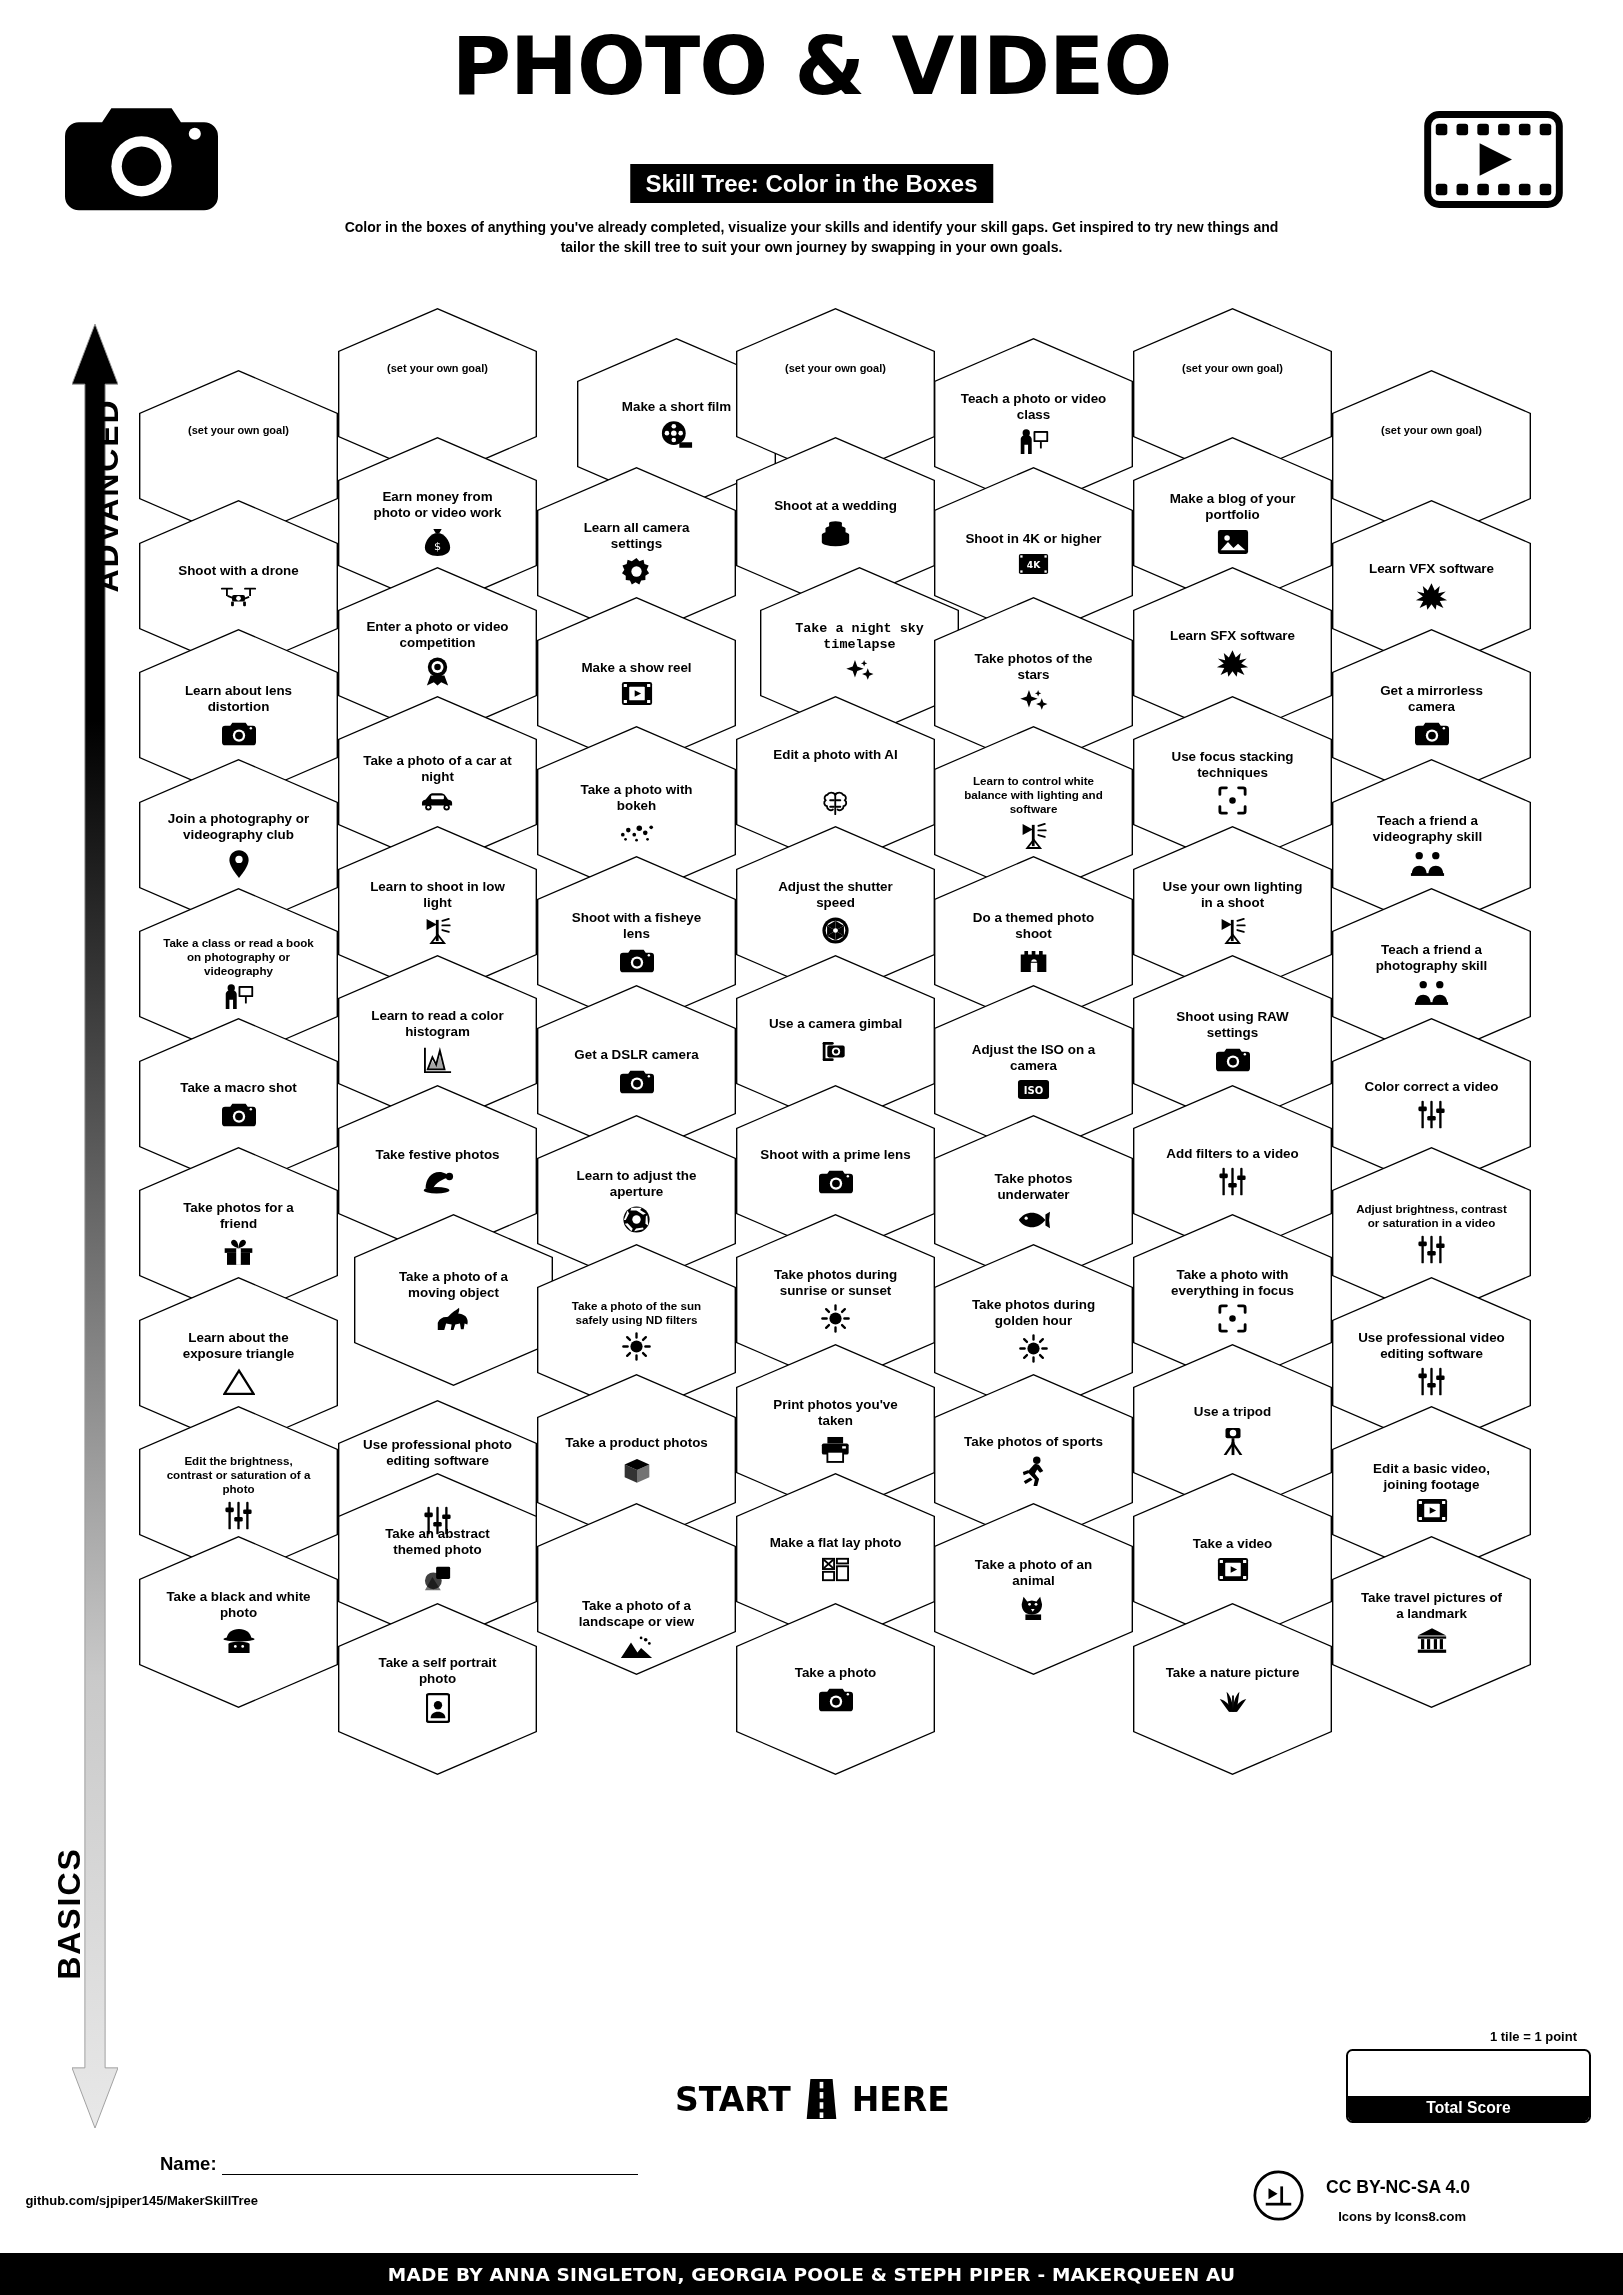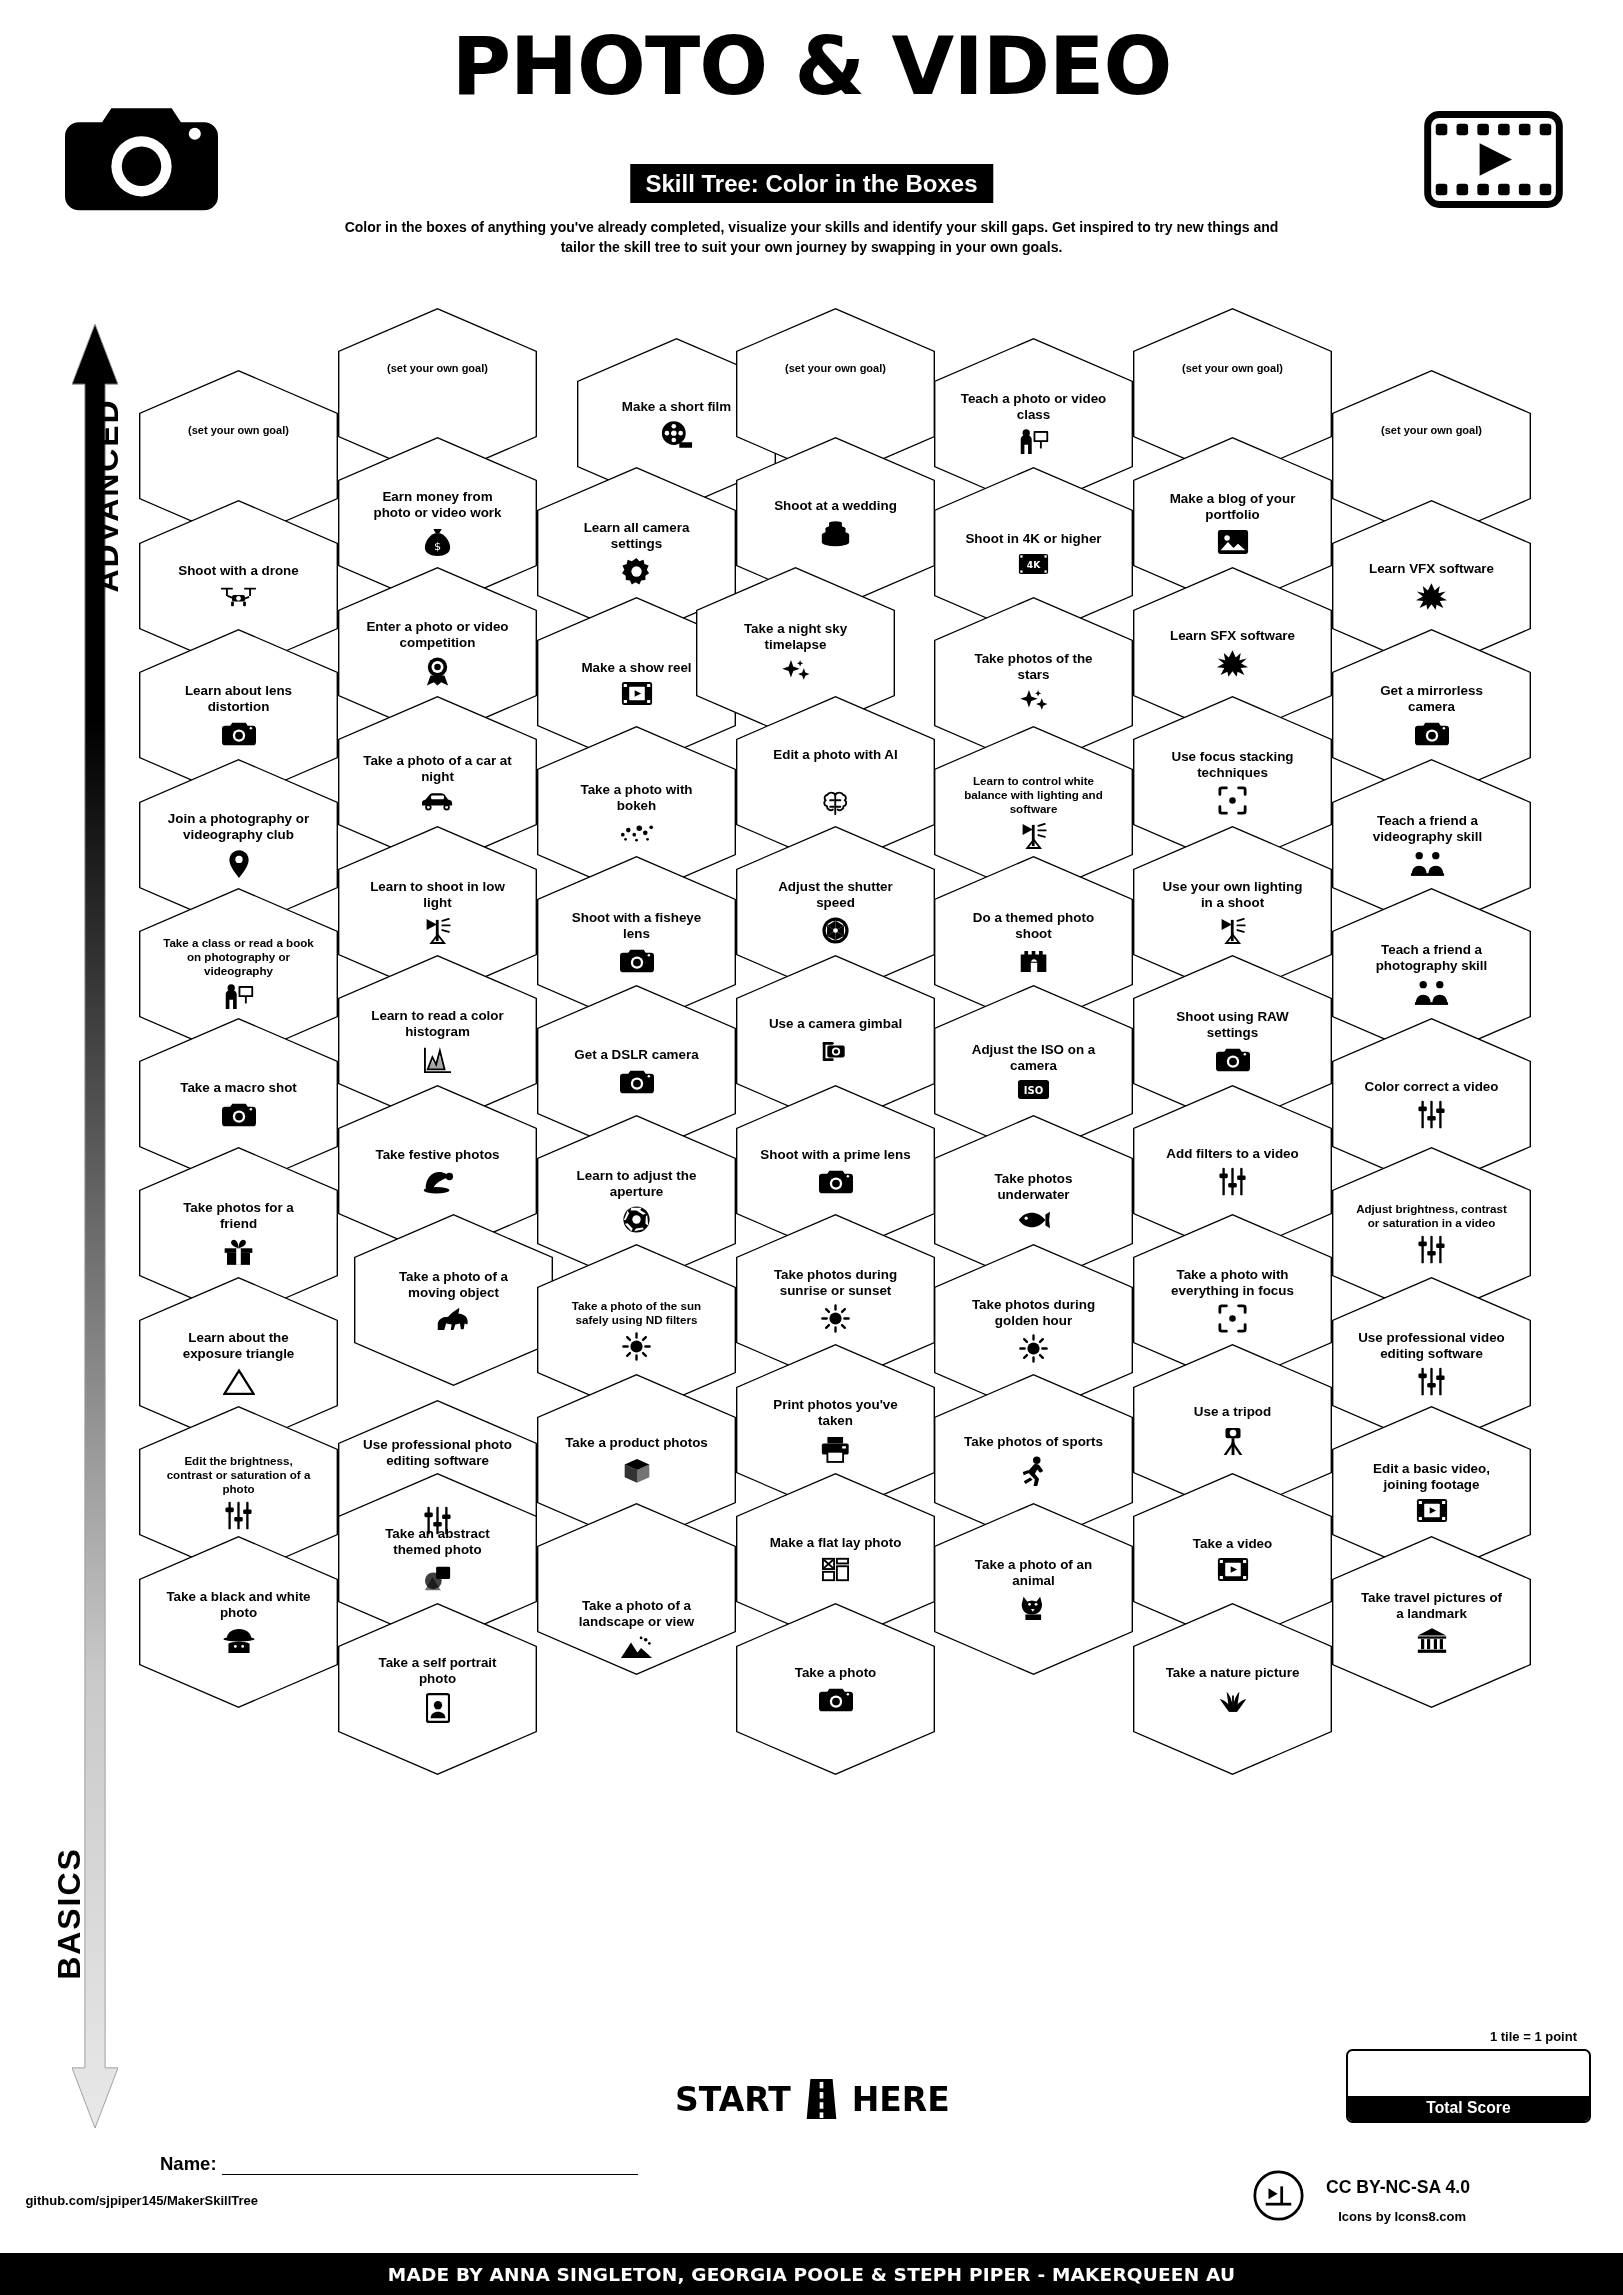--- a/index.html
+++ b/index.html
@@ -697,21 +697,21 @@
             <path d="M4 34h60v16H4z"></path>
             <ellipse cx="34" cy="34" rx="30" ry="8"></ellipse>
             <path d="M12 20h44v14H12z"></path>
             <ellipse cx="34" cy="20" rx="22" ry="6"></ellipse>
             <path d="M20 8h28v12H20z"></path>
             <ellipse cx="34" cy="8" rx="14" ry="4"></ellipse>
           </g>
         </svg>
       </div>
     </div>
-    <div class="hex" style="left: 696px; top: 567px;">
+    <div class="hex" style="left: 760px; top: 567px; font-family: Liberation Mono, monospace;">
       <div class="hexbg"></div>
       <div class="hexin"></div>
       <div class="lbl">Take a night sky timelapse</div>
       <div class="ico">
         <svg class="icn" width="32" height="26" viewBox="0 0 70 56">
           <g fill="#000">
             <path d="M24 2l5 14 14 5-14 5-5 14-5-14-14-5 14-5z"></path>
             <path d="M52 20l3.5 9 9 3.5-9 3.5-3.5 9-3.5-9-9-3.5 9-3.5z"></path>
             <path d="M44 2l2 5 5 2-5 2-2 5-2-5-5-2 5-2z"></path>
           </g>

